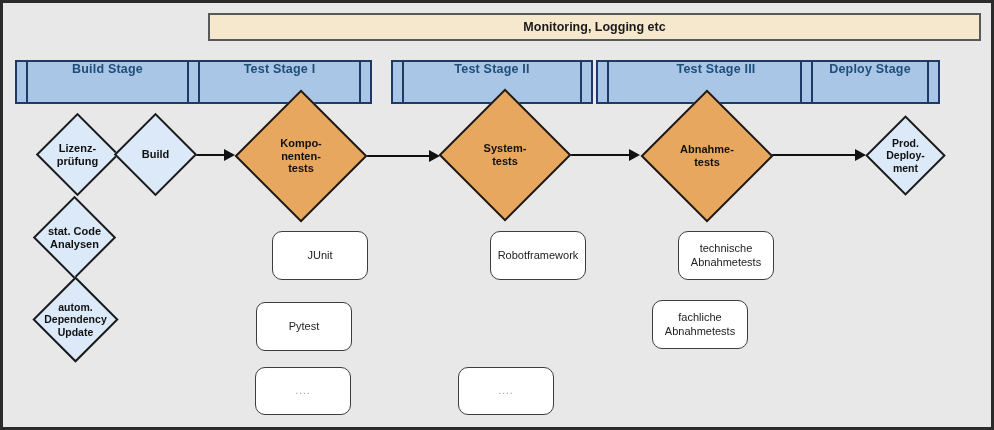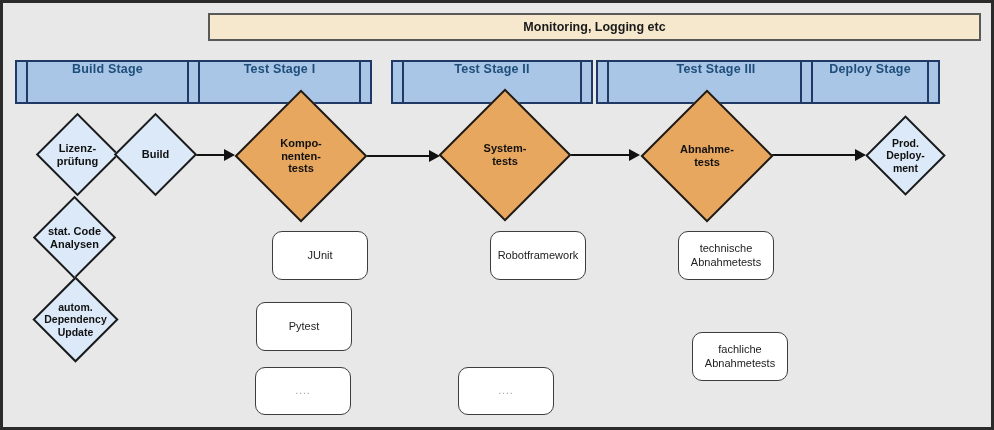--- a/index.html
+++ b/index.html
@@ -168,18 +168,18 @@
     <span>Robotframework</span>
   </div>
   <div class="tool-box dots" style="left:455px;top:364px;height:48px;">
     <span>....</span>
   </div>
 
   <div class="tool-box" style="left:657px;top:228px;margin-left:18px;">
     <span>technische
 Abnahmetests</span>
   </div>
-  <div class="tool-box" style="left:689px;top:297px;margin-top:32px;">
+  <div class="tool-box" style="left:649px;top:297px;">
     <span>fachliche
 Abnahmetests</span>
   </div>
 
 </div>
 
 </body></html>

